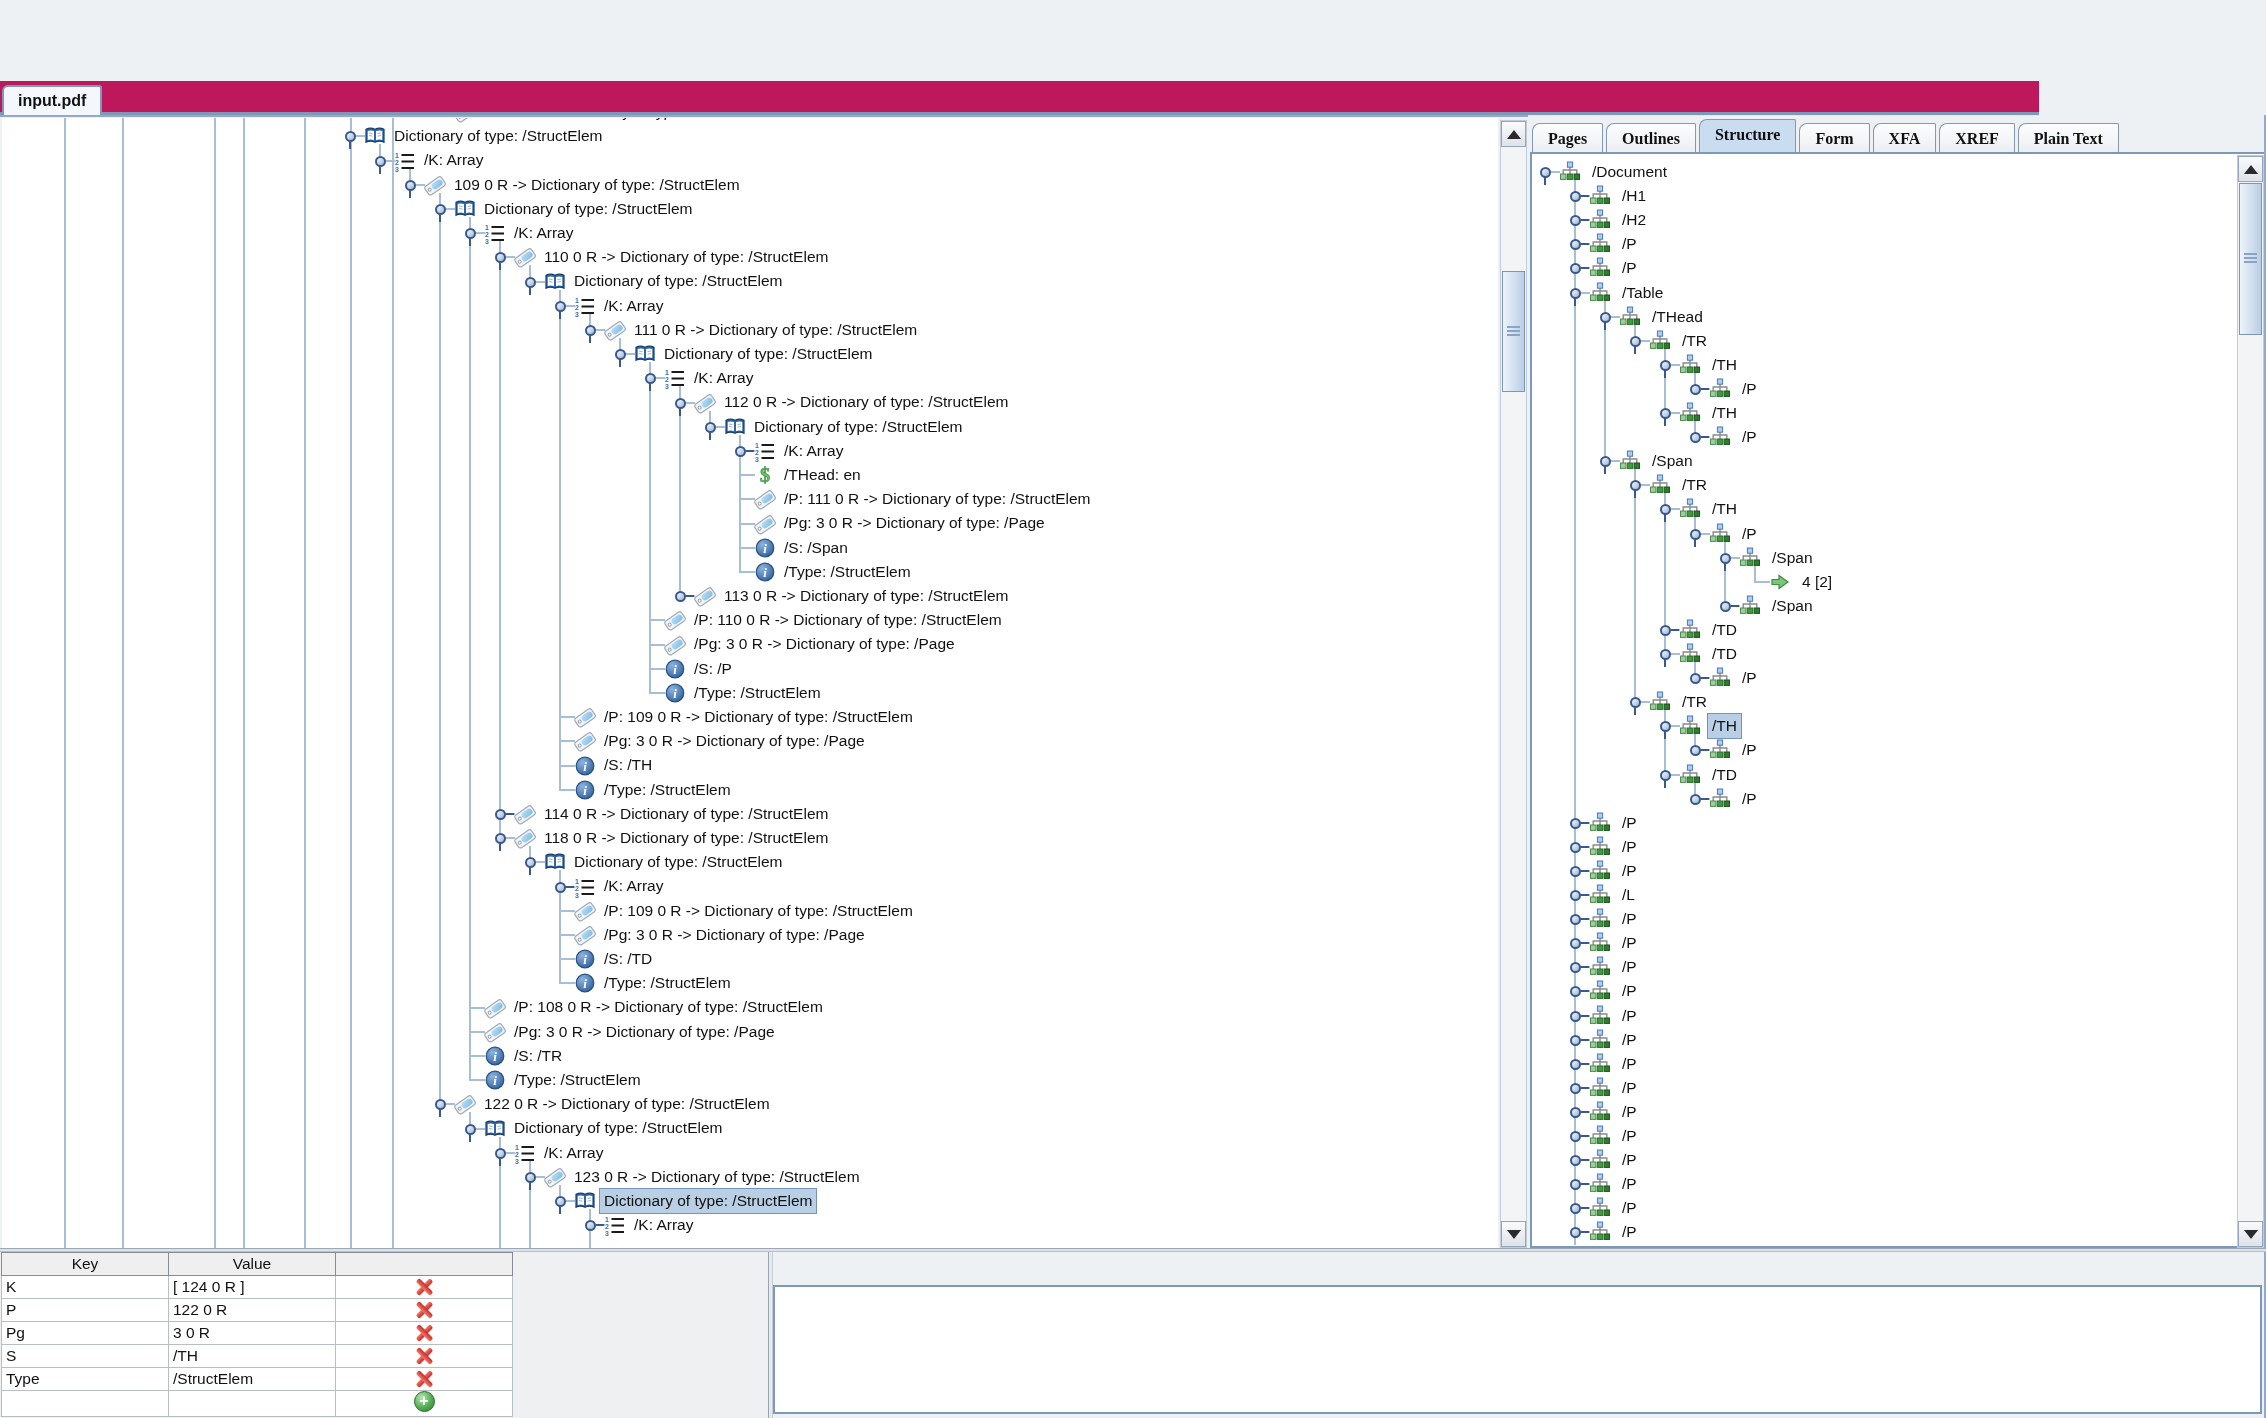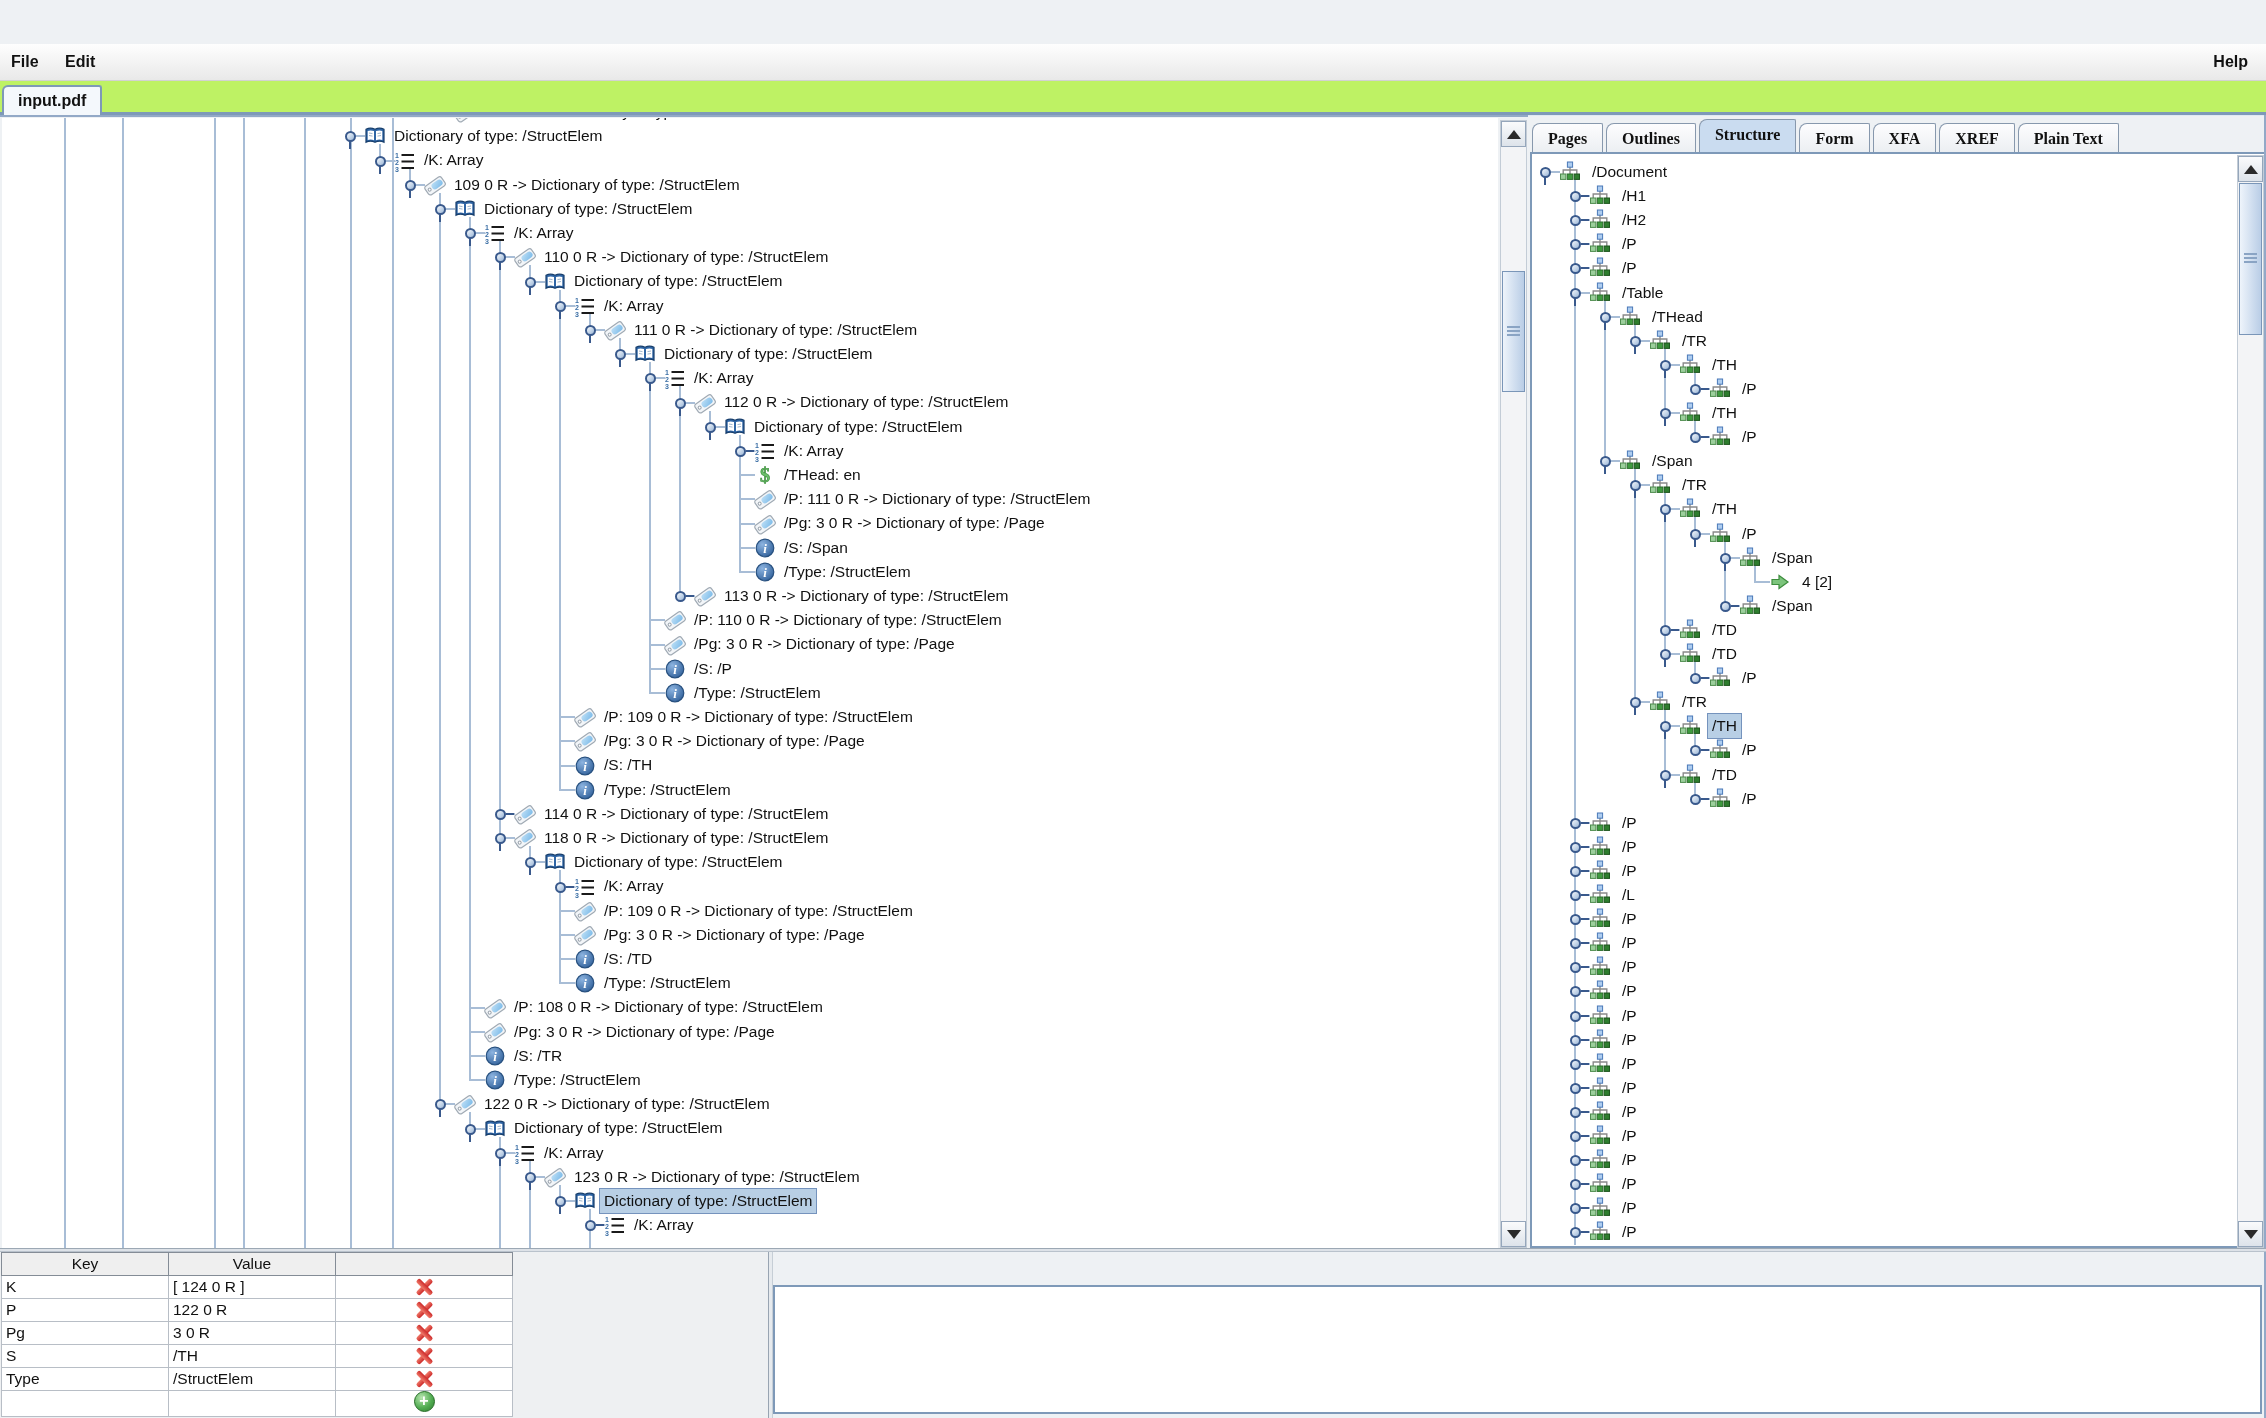--- a/index.html
+++ b/index.html
@@ -17,21 +17,21 @@
   .wbtn{position:absolute;top:0;width:70px;height:44px;text-align:center;line-height:44px;
         font-size:20px;color:#222;font-family:"DejaVu Sans",sans-serif;}
   .wbtn.min{left:2056px;} .wbtn.max{left:2126px;} .wbtn.close{left:2196px;}
   .wbtn .sq{display:inline-block;width:15px;height:15px;border:1.8px solid #222;border-radius:2px;vertical-align:middle;}
   
   .menubar{position:absolute;left:0;top:44px;width:2266px;height:36px;
            background:linear-gradient(#fefefe,#e9e9e9);border-bottom:1px solid #d2d2d2;}
   .menuitem{display:inline-block;height:36px;line-height:36px;padding:0 11px;font-weight:bold;font-size:16px;}
   .menuhelp{position:absolute;right:10px;top:0;height:36px;line-height:36px;padding:0 8px;font-weight:bold;font-size:16px;}
   
-  .docstrip{position:absolute;left:0;top:81px;width:2266px;height:34px;background:#bef264;}
+  .docstrip{position:absolute;left:0;top:81px;width:2039px;height:34px;background:#be185d;}
   .docstrip .blueline{position:absolute;left:0;bottom:0;width:100%;height:3px;background:#7e99b8;box-shadow:0 1px 0 #dfe9f4;}
   .doctab{position:absolute;left:2px;bottom:0;height:28px;line-height:28px;padding:0 14px;
           background:#f4f8fc;border:2px solid #7e99b8;border-bottom:none;border-radius:6px 3px 0 0;
           font-weight:bold;font-size:16px;}
   #leftviewport{position:absolute;left:2px;top:118px;width:1496px;height:1130px;overflow:hidden;background:#fff;}
   #leftpanelborder{position:absolute;left:0;top:115px;width:1528px;height:1133px;border-top:2px solid #93a9c7;}
   
   .rtabs{position:absolute;left:1532px;top:119px;height:34px;white-space:nowrap;font-family:Liberation Serif, serif;}
   .rtab{display:inline-block;height:29px;line-height:29px;margin-right:3px;padding:0 15px;
         border:1px solid #8798ad;border-bottom:none;border-radius:8px 2px 0 0;
@@ -92,25 +92,20 @@
   #consolebox{position:absolute;left:773px;top:1285px;width:1489px;height:129px;background:#fff;
               border:2px solid #7e99b8;box-sizing:border-box;}
   .rightedge{position:absolute;left:2264px;top:115px;width:2px;height:1303px;background:#93a9c7;}
 </style>
 </head>
 <body>
 
 <div id="win">
 
 
-  <div class="menubar">
-    <span class="menuitem">File</span>
-    <span class="menuitem">Edit</span>
-    <span class="menuhelp">Help</span>
-  </div>
 
   <div class="docstrip">
     <div class="blueline"></div>
     <div class="doctab">input.pdf</div>
   </div>
 
   <div id="leftpanelborder"></div>
   <div id="leftviewport">
       <div class="vline" style="left: 62px; top: 0px; height: 1130px;"></div>
       <div class="vline" style="left: 120px; top: 0px; height: 1130px;"></div>

